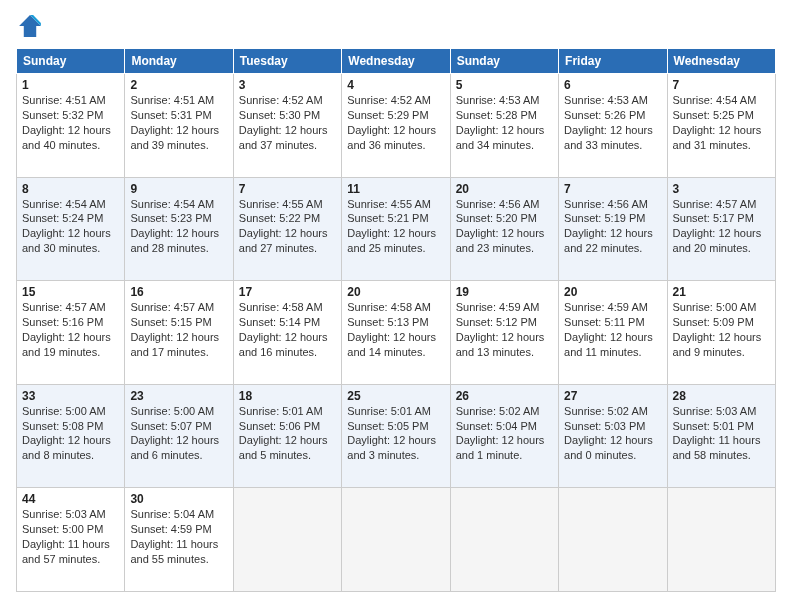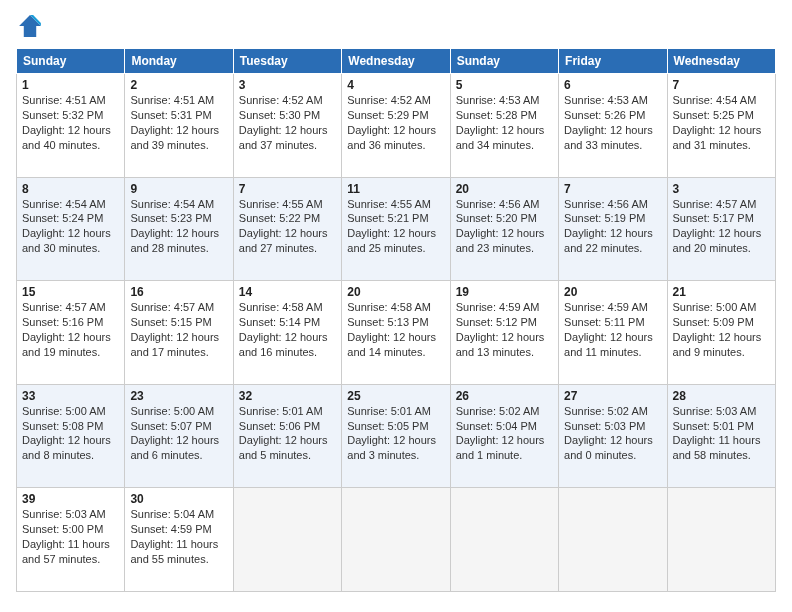--- a/index.html
+++ b/index.html
@@ -192,21 +192,21 @@
         <tr>
           <td>
             <span class="day-num">15</span>
             <div class="day-info">Sunrise: 4:57 AM<br>Sunset: 5:16 PM<br>Daylight: 12 hours and 19 minutes.</div>
           </td>
           <td>
             <span class="day-num">16</span>
             <div class="day-info">Sunrise: 4:57 AM<br>Sunset: 5:15 PM<br>Daylight: 12 hours and 17 minutes.</div>
           </td>
           <td>
-            <span class="day-num">14</span>
+            <span class="day-num">17</span>
             <div class="day-info">Sunrise: 4:58 AM<br>Sunset: 5:14 PM<br>Daylight: 12 hours and 16 minutes.</div>
           </td>
           <td>
             <span class="day-num">20</span>
             <div class="day-info">Sunrise: 4:58 AM<br>Sunset: 5:13 PM<br>Daylight: 12 hours and 14 minutes.</div>
           </td>
           <td>
             <span class="day-num">19</span>
             <div class="day-info">Sunrise: 4:59 AM<br>Sunset: 5:12 PM<br>Daylight: 12 hours and 13 minutes.</div>
           </td>
@@ -222,21 +222,21 @@
         <tr class="row-shade">
           <td>
             <span class="day-num">33</span>
             <div class="day-info">Sunrise: 5:00 AM<br>Sunset: 5:08 PM<br>Daylight: 12 hours and 8 minutes.</div>
           </td>
           <td>
             <span class="day-num">23</span>
             <div class="day-info">Sunrise: 5:00 AM<br>Sunset: 5:07 PM<br>Daylight: 12 hours and 6 minutes.</div>
           </td>
           <td>
-            <span class="day-num">32</span>
+            <span class="day-num">18</span>
             <div class="day-info">Sunrise: 5:01 AM<br>Sunset: 5:06 PM<br>Daylight: 12 hours and 5 minutes.</div>
           </td>
           <td>
             <span class="day-num">25</span>
             <div class="day-info">Sunrise: 5:01 AM<br>Sunset: 5:05 PM<br>Daylight: 12 hours and 3 minutes.</div>
           </td>
           <td>
             <span class="day-num">26</span>
             <div class="day-info">Sunrise: 5:02 AM<br>Sunset: 5:04 PM<br>Daylight: 12 hours and 1 minute.</div>
           </td>
@@ -244,21 +244,21 @@
             <span class="day-num">27</span>
             <div class="day-info">Sunrise: 5:02 AM<br>Sunset: 5:03 PM<br>Daylight: 12 hours and 0 minutes.</div>
           </td>
           <td>
             <span class="day-num">28</span>
             <div class="day-info">Sunrise: 5:03 AM<br>Sunset: 5:01 PM<br>Daylight: 11 hours and 58 minutes.</div>
           </td>
         </tr>
         <tr>
           <td>
-            <span class="day-num">39</span>
+            <span class="day-num">44</span>
             <div class="day-info">Sunrise: 5:03 AM<br>Sunset: 5:00 PM<br>Daylight: 11 hours and 57 minutes.</div>
           </td>
           <td>
             <span class="day-num">30</span>
             <div class="day-info">Sunrise: 5:04 AM<br>Sunset: 4:59 PM<br>Daylight: 11 hours and 55 minutes.</div>
           </td>
           <td class="empty"></td>
           <td class="empty"></td>
           <td class="empty"></td>
           <td class="empty"></td>

